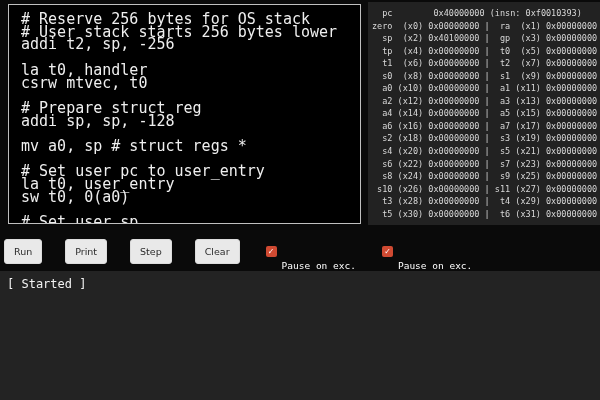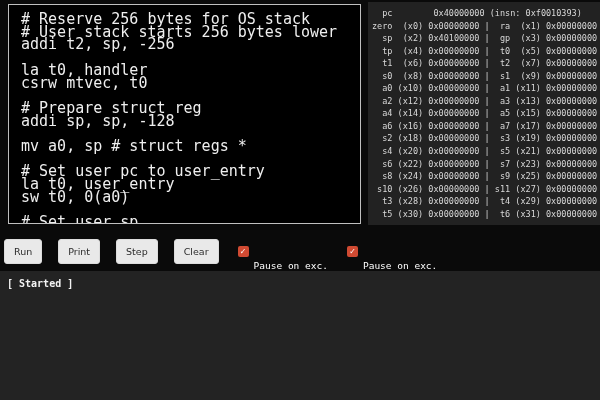--- a/index.html
+++ b/index.html
@@ -29,21 +29,21 @@
     width:232px;height:223px;box-sizing:border-box;
     margin:0;padding:5px 0 0 4px;
     background:#222222;color:#d9d9d9;
     font-size:8.5px;line-height:12.55px;
     white-space:pre;overflow:hidden;
   }
 
   
   .toolbar{
     position:absolute;left:0;top:232px;width:600px;height:39px;
-    display:flex;align-items:center;gap:16px;
+    display:flex;align-items:center;gap:23px;
     padding-left:4px;box-sizing:border-box;
     background:transparent;
   }
   .btn{
     background:#e9e9e9;color:#2b2b2b;
     border:1px solid #dcdcdc;border-radius:3px;
     font-family:"DejaVu Sans", "Liberation Sans", sans-serif;
     font-size:9.5px;line-height:1;
     padding:7px 9px;min-width:26px;
     cursor:pointer;
@@ -63,23 +63,22 @@
   }
 
   
   .console{
     position:absolute;left:0;top:271px;width:600px;height:129px;
     box-sizing:border-box;background:#232323;
     padding:7px 7px;
   }
   .console pre{
     margin:0;color:#f2f2f2;
-    font-size:10px;line-height:12px;white-space:pre;
+    font-size:12px;line-height:12px;white-space:pre;
     font-family:"DejaVu Sans Mono", monospace;
-    font-weight:bold;
   }
 </style>
 </head>
 <body>
 
 <div class="stage">
 
   <textarea class="editor" spellcheck="false" style=""># Reserve 256 bytes for OS stack
 # User stack starts 256 bytes lower
 addi t2, sp, -256

